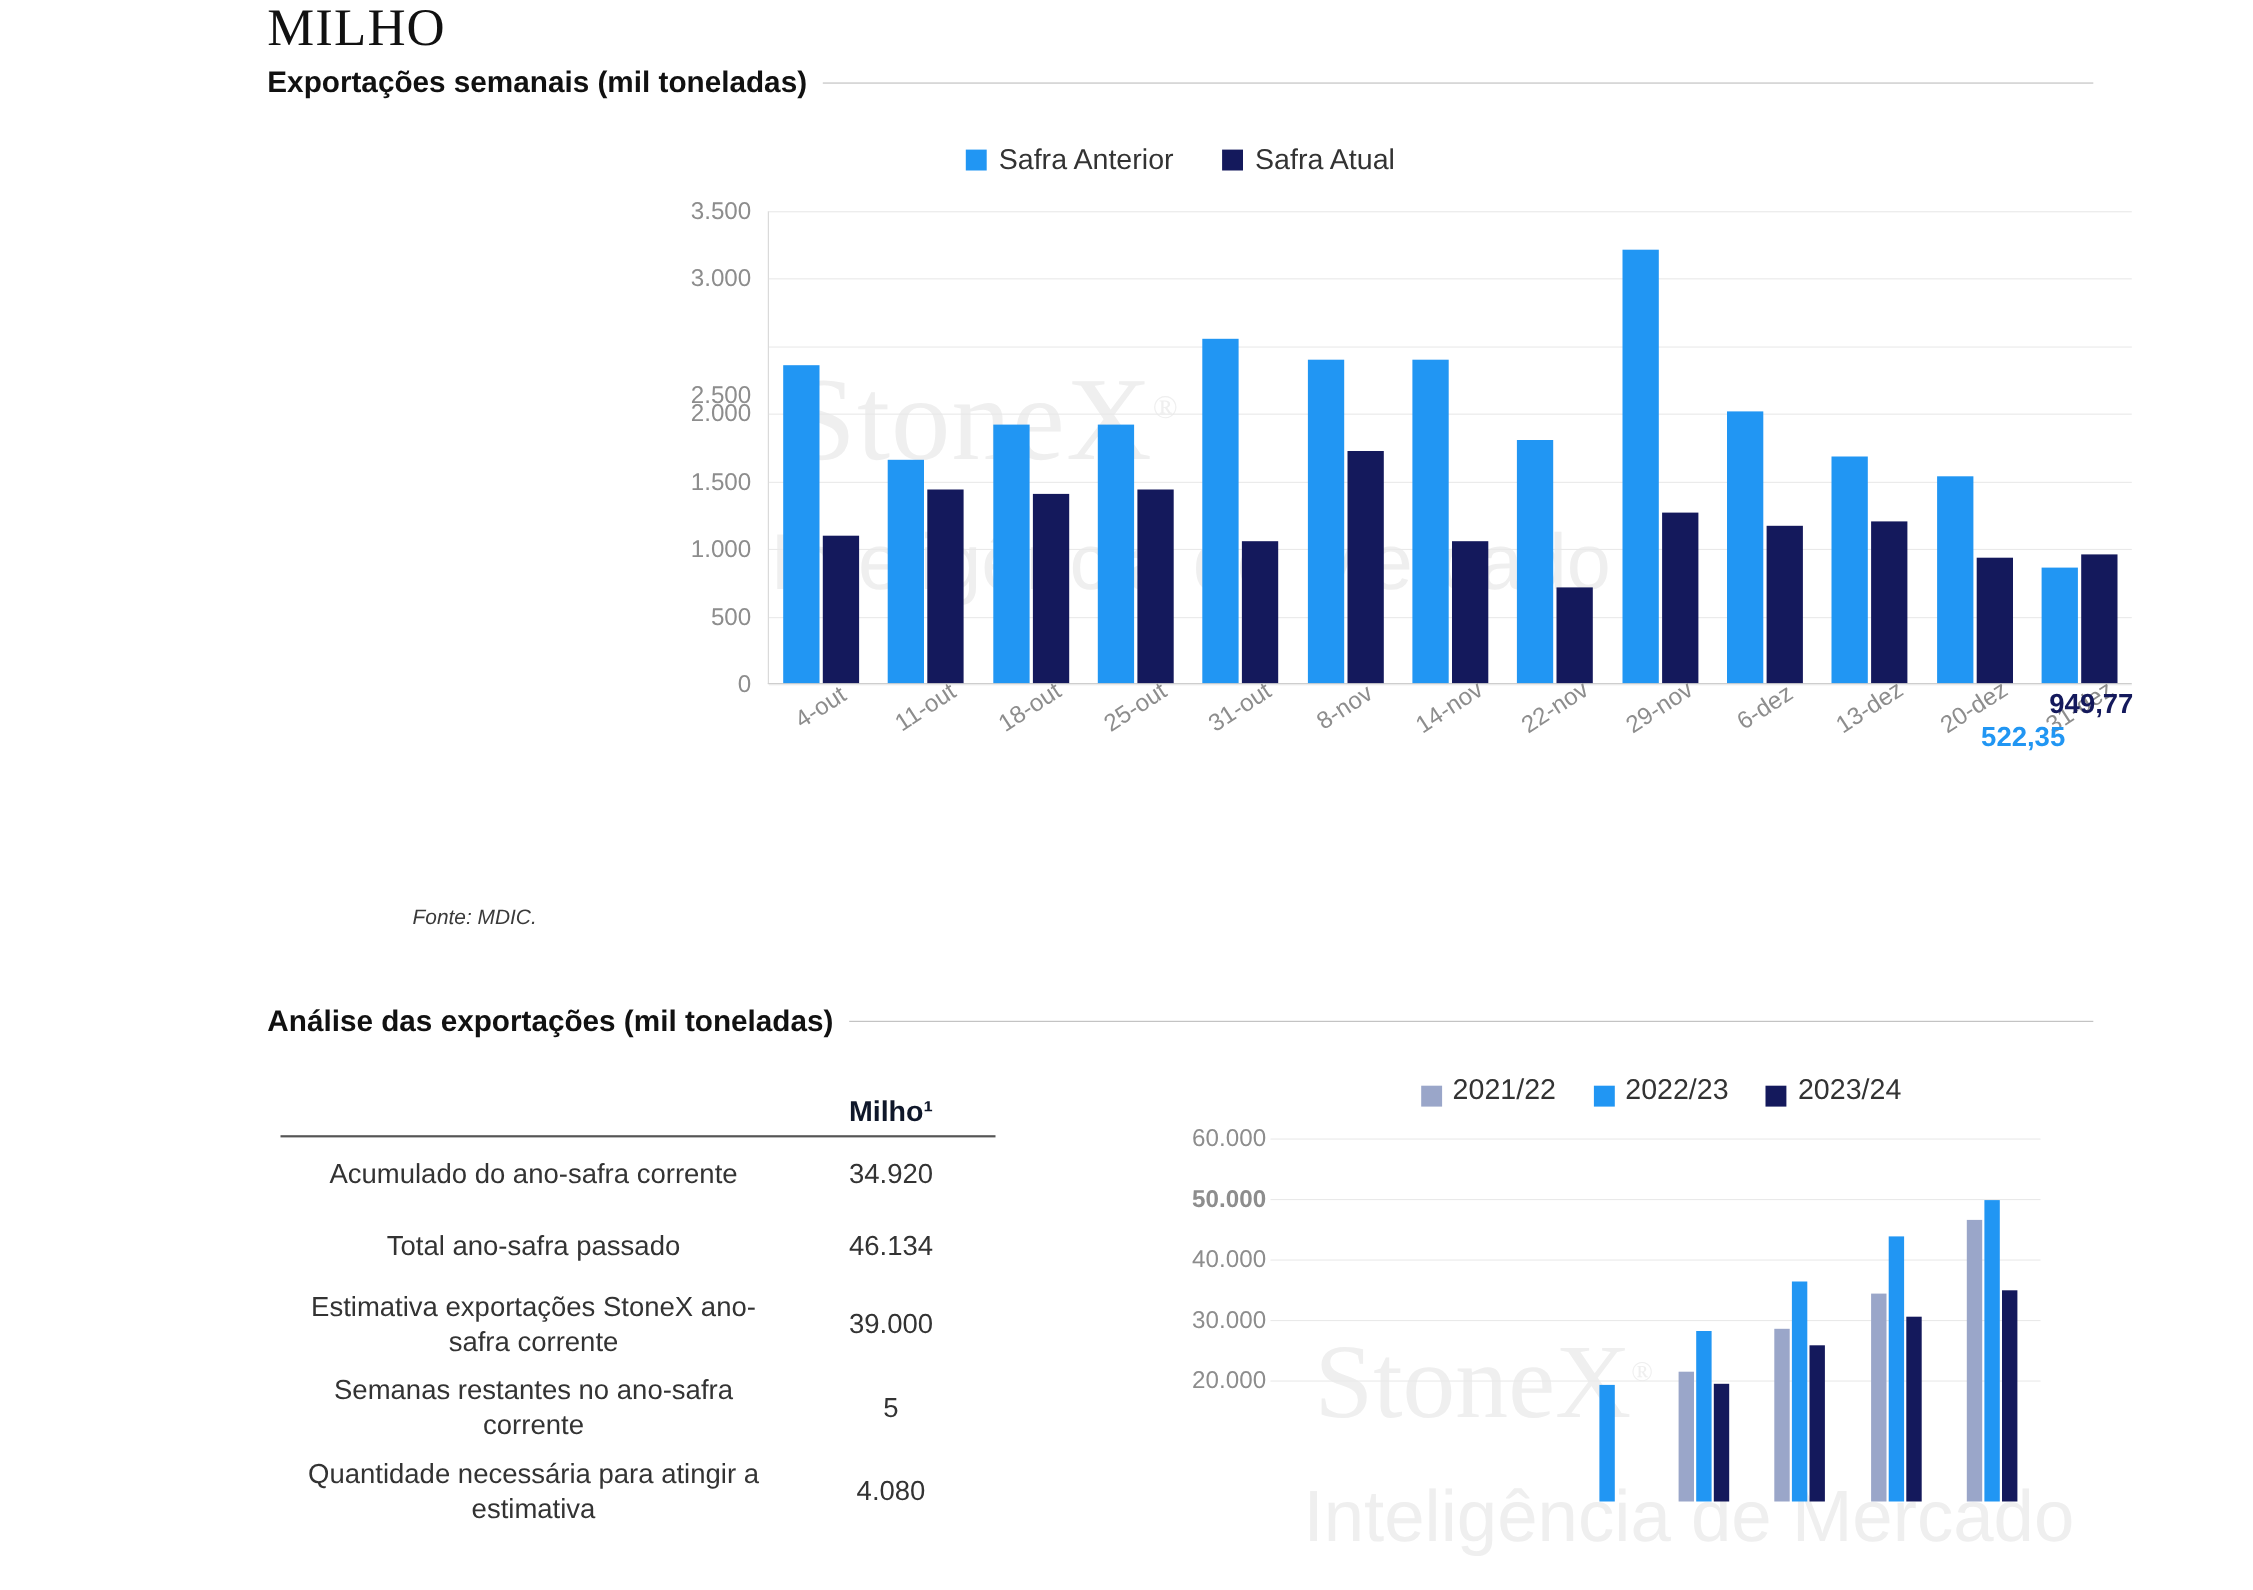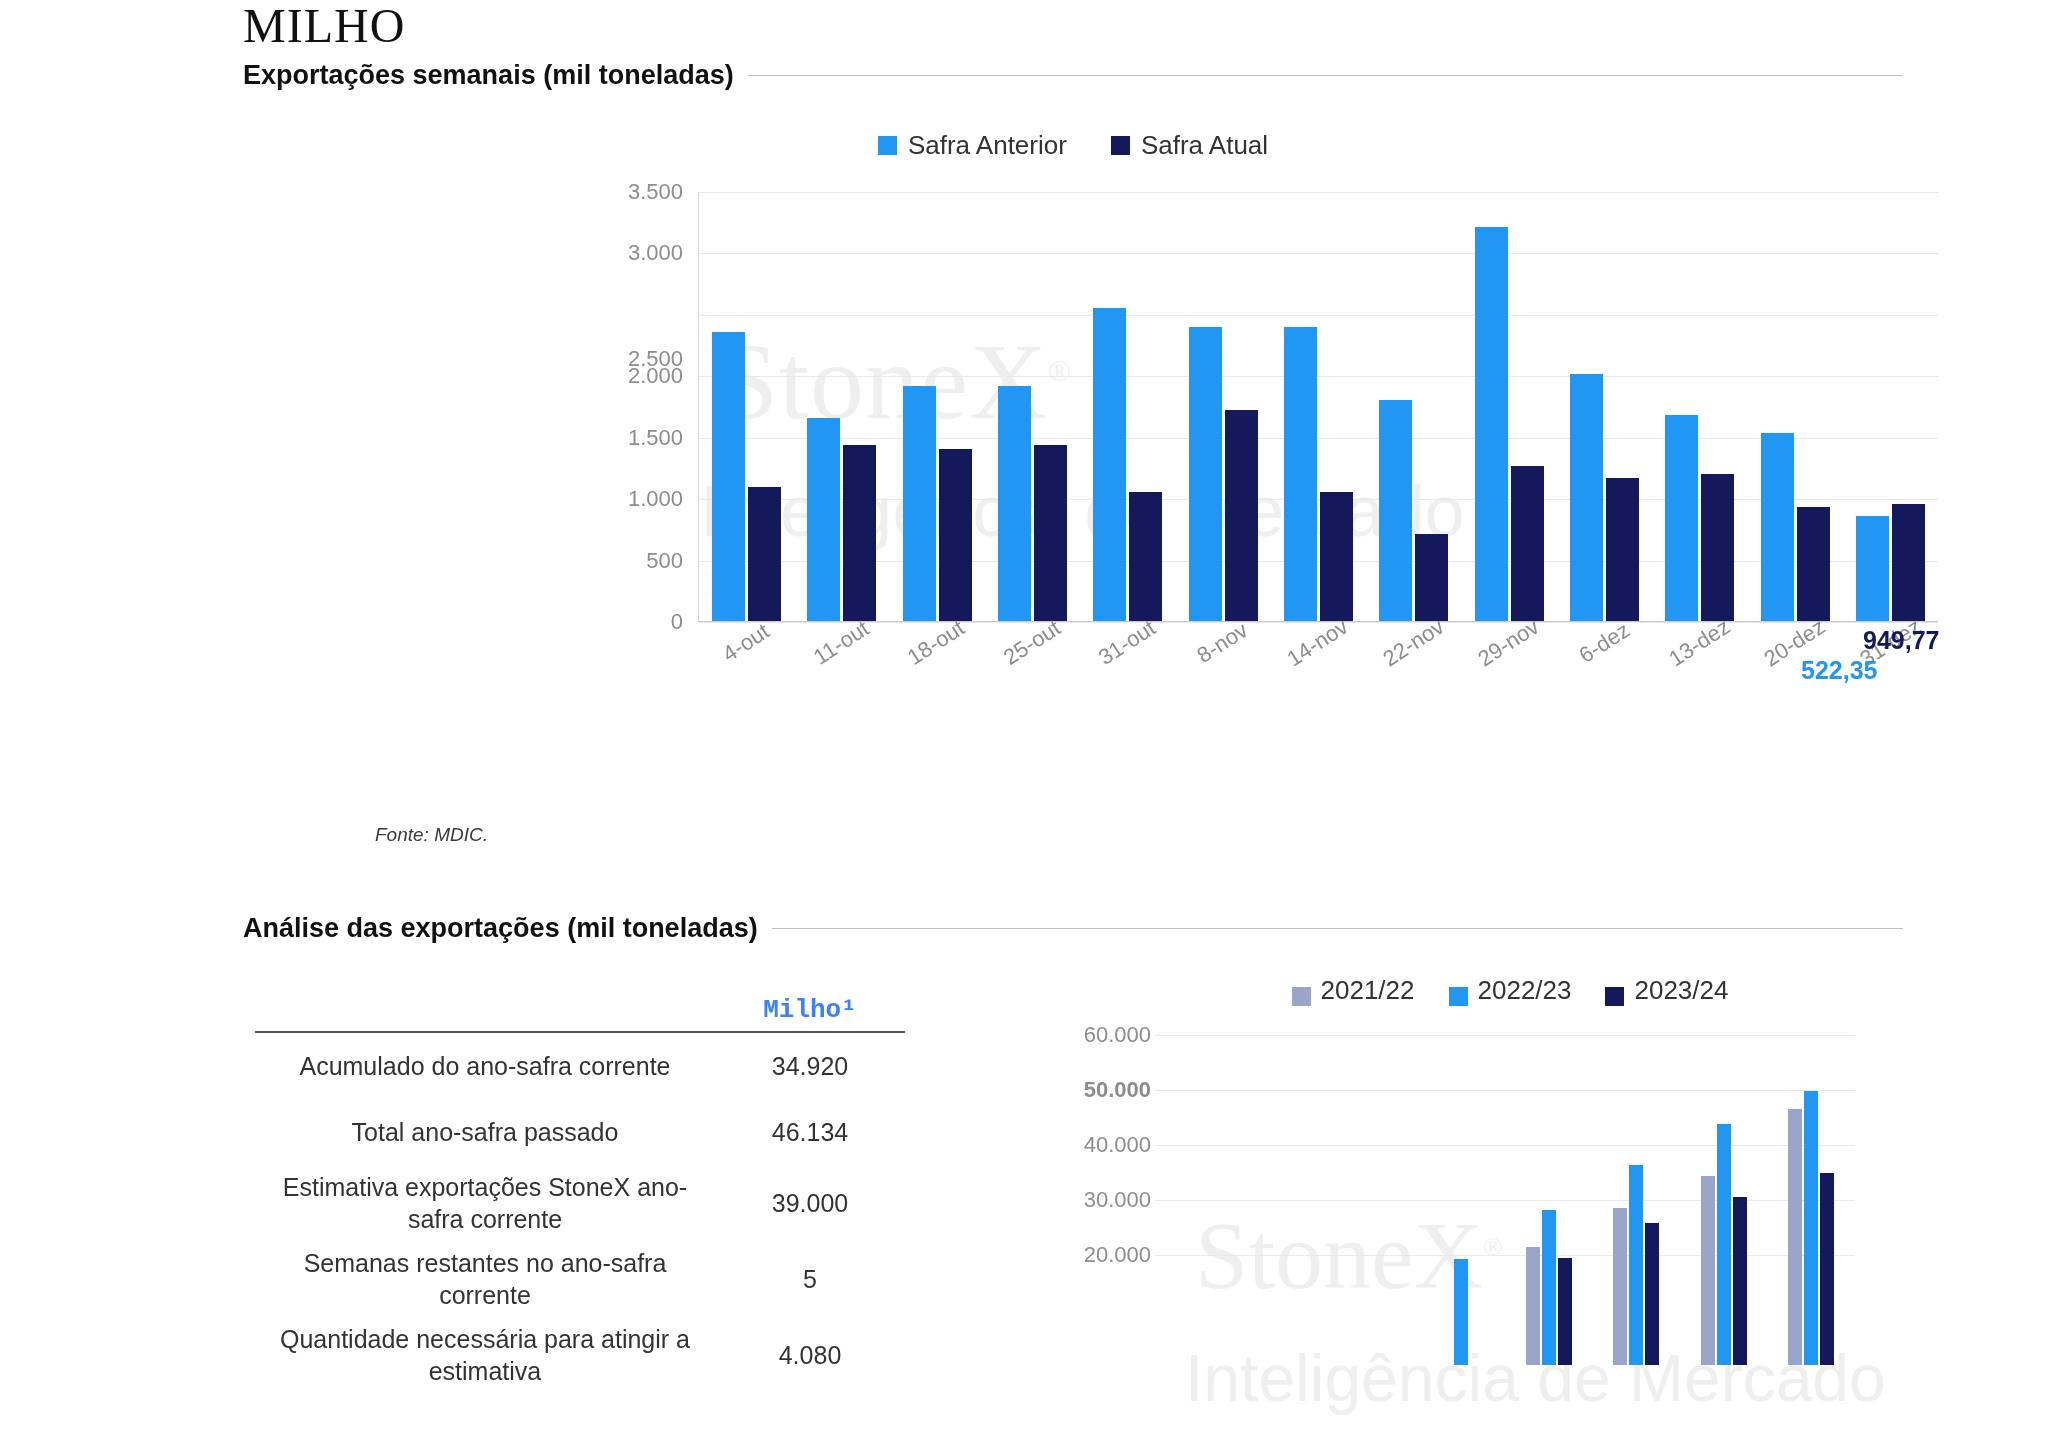--- a/index.html
+++ b/index.html
@@ -78,21 +78,21 @@
   .wm3{left:1195px;top:1200px;font-size:96px;}
   .wm3 sup{font-size:26px;vertical-align:super;}
   .wm4{left:1185px;top:1340px;font-size:66px;font-family:"Liberation Sans",sans-serif;}
 
   
   .tbl{position:absolute;left:255px;top:995px;width:650px;}
   .tbl .hdr{
     display:flex;border-bottom:2px solid #555;padding-bottom:6px;
   }
   .tbl .hdr .c1{flex:1;}
-  .tbl .hdr .c2{width:190px;text-align:center;font-size:26px;font-weight:bold;color:#3b82f6;font-family:Liberation Mono, monospace;}
+  .tbl .hdr .c2{width:190px;text-align:center;font-size:26px;font-weight:bold;color:#0f172a;}
   .trow{display:flex;align-items:center;min-height:66px;}
   .trow .c1{flex:1;text-align:center;font-size:25px;color:#333;line-height:1.28;padding:6px 12px;}
   .trow .c2{width:190px;text-align:center;font-size:25px;color:#333;}
 
   
   .chart2{position:absolute;left:1000px;top:975px;width:900px;height:470px;}
   .legend2{
     position:absolute;left:120px;top:0;width:780px;
     display:flex;justify-content:center;gap:34px;align-items:center;
     font-size:26px;color:#333;

